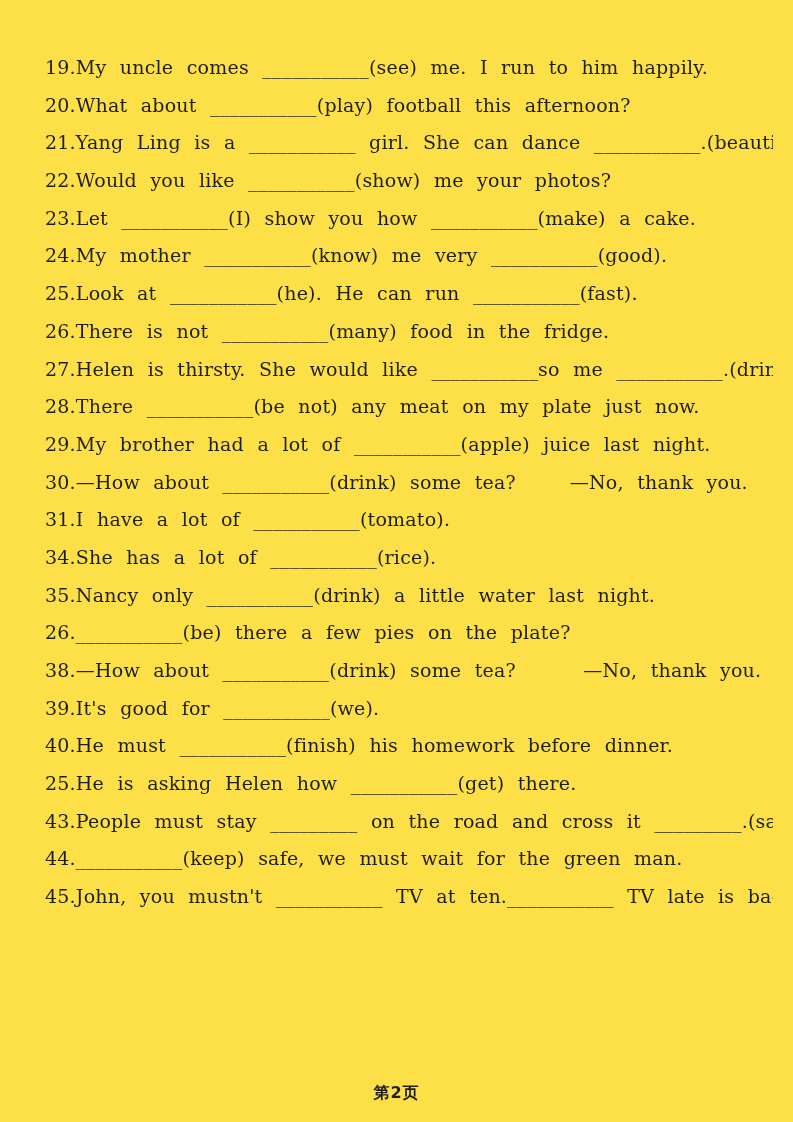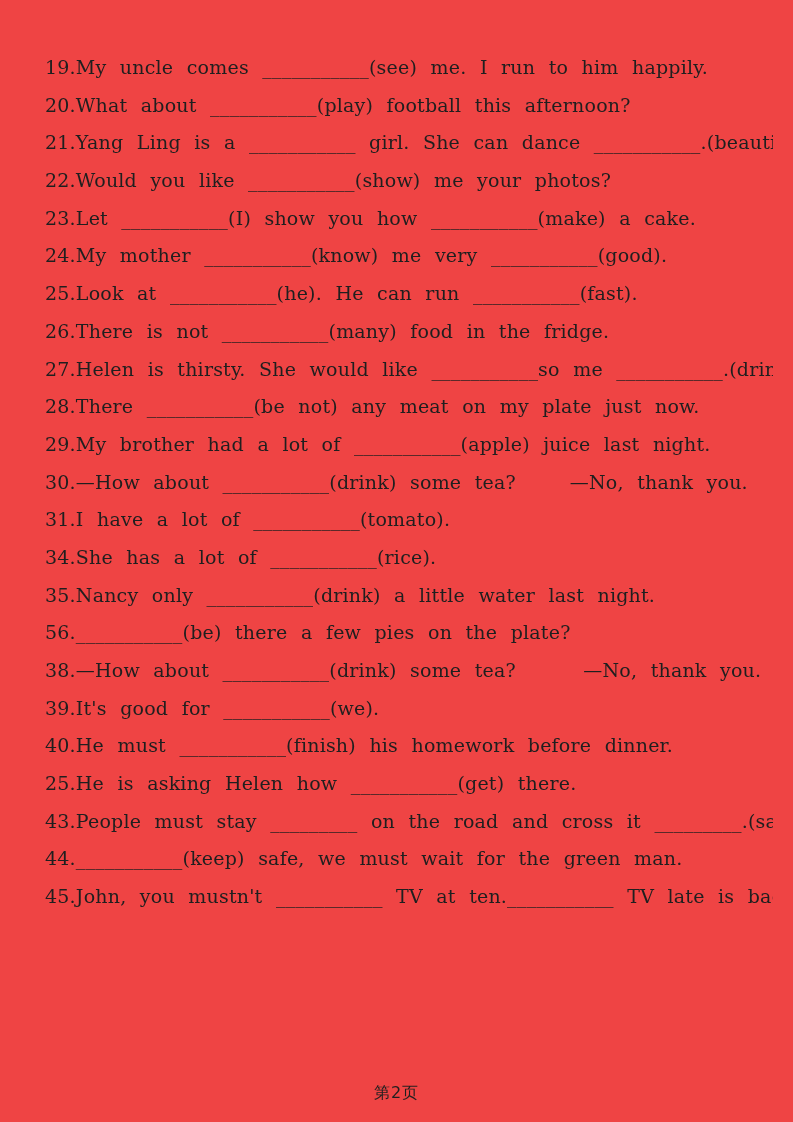--- a/index.html
+++ b/index.html
@@ -4,21 +4,21 @@
 <style>
   html, body {
     margin: 0;
     padding: 0;
     background: #ffffff;
   }
   .page {
     position: relative;
     width: 793px;
     height: 1122px;
-    background: #ef4444;
+    background: #fde047;
     font-family: "DejaVu Serif", "Liberation Serif", serif;
     color: #1f1f1f;
     overflow: hidden;
     box-sizing: border-box;
     padding: 49px 20px 0 45px;
   }
   .lines {
     width: 100%;
   }
   .line {
@@ -33,20 +33,21 @@
   .footer {
     position: absolute;
     left: 0;
     right: 0;
     bottom: 18px;
     text-align: center;
     font-size: 16px;
     letter-spacing: 1px;
     color: #1f1f1f;
     font-family: "DejaVu Sans", "Liberation Sans", sans-serif;
+    font-weight: bold;
   }
 </style>
 </head>
 <body>
 
 <div class="page">
   <div class="lines">
     <div class="line">19.My uncle comes ___________(see) me. I run to him happily.</div>
     <div class="line">20.What about ___________(play) football this afternoon?</div>
     <div class="line">21.Yang Ling is a ___________ girl. She can dance ___________.(beautiful)</div>
@@ -55,21 +56,21 @@
     <div class="line">24.My mother ___________(know) me very ___________(good).</div>
     <div class="line">25.Look at ___________(he). He can run ___________(fast).</div>
     <div class="line">26.There is not ___________(many) food in the fridge.</div>
     <div class="line">27.Helen is thirsty. She would like ___________so me ___________.(drink)</div>
     <div class="line">28.There ___________(be not) any meat on my plate just now.</div>
     <div class="line">29.My brother had a lot of ___________(apple) juice last night.</div>
     <div class="line">30.—How about ___________(drink) some tea?    —No, thank you.</div>
     <div class="line">31.I have a lot of ___________(tomato).</div>
     <div class="line">34.She has a lot of ___________(rice).</div>
     <div class="line">35.Nancy only ___________(drink) a little water last night.</div>
-    <div class="line">56.___________(be) there a few pies on the plate?</div>
+    <div class="line">26.___________(be) there a few pies on the plate?</div>
     <div class="line">38.—How about ___________(drink) some tea?     —No, thank you.</div>
     <div class="line">39.It's good for ___________(we).</div>
     <div class="line">40.He must ___________(finish) his homework before dinner.</div>
     <div class="line">25.He is asking Helen how ___________(get) there.</div>
     <div class="line">43.People must stay _________ on the road and cross it _________.(safe)</div>
     <div class="line">44.___________(keep) safe, we must wait for the green man.</div>
     <div class="line">45.John, you mustn't ___________ TV at ten.___________ TV late is bad fo</div>
   </div>
   <div class="footer">第2页</div>
 </div>

